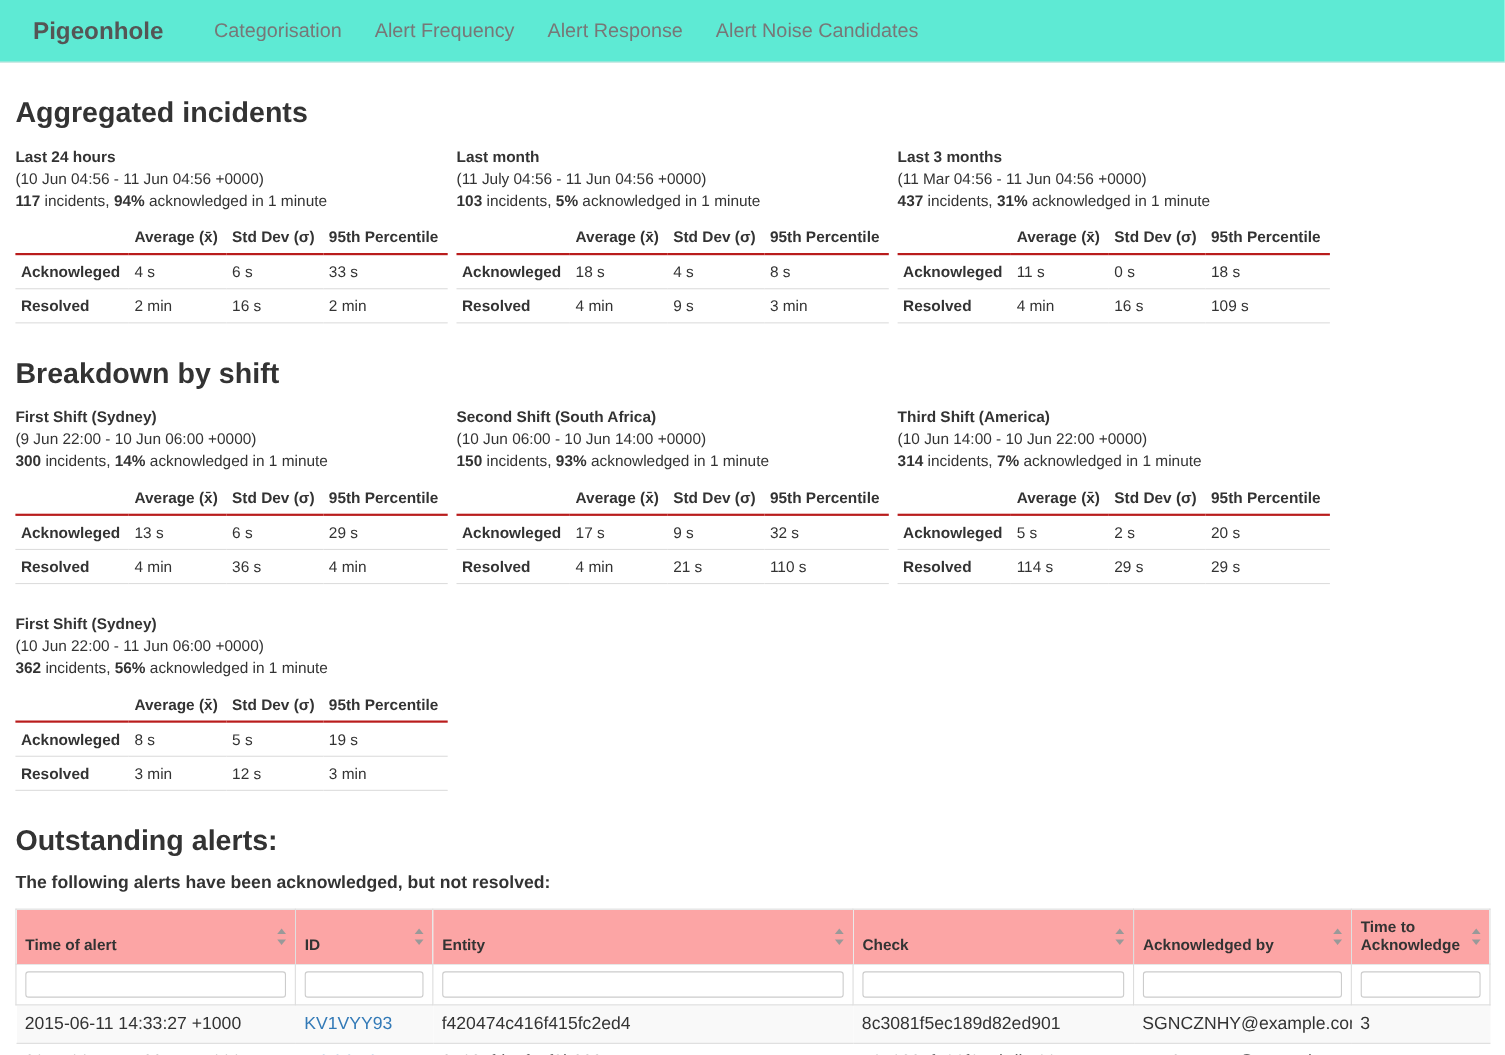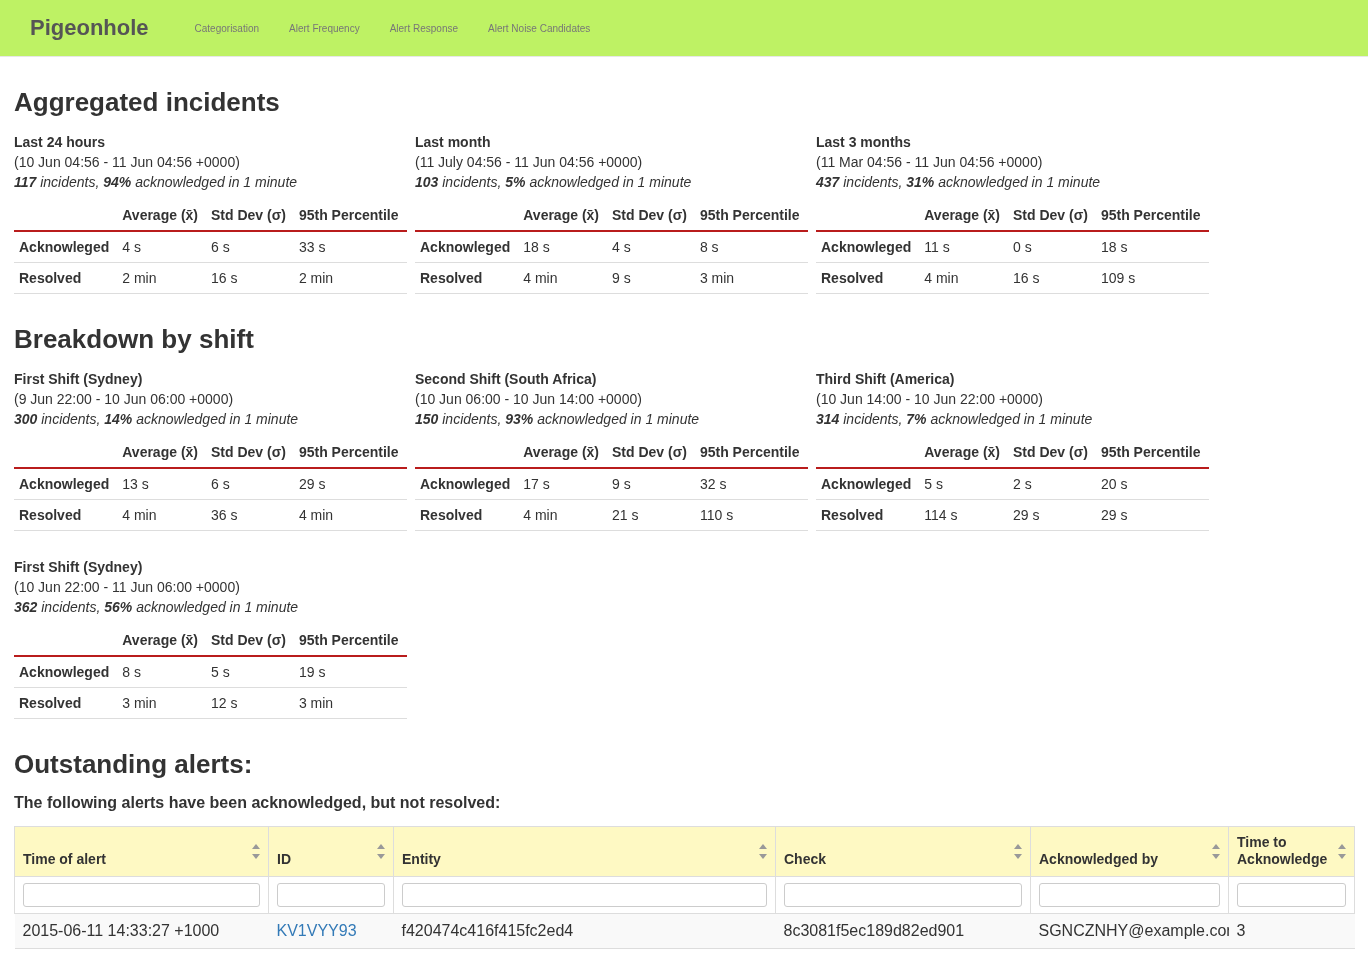--- a/index.html
+++ b/index.html
@@ -5,62 +5,62 @@
   * { box-sizing: border-box; }
   html, body { margin: 0; padding: 0; }
   body {
     width: 1368px; height: 959px; overflow: hidden;
     font-family: "Liberation Sans", "DejaVu Sans", sans-serif;
     font-size: 14px; color: #333; background: #fff;
   }
 
   
   .navbar {
-    height: 57px; background: #bef264; border-bottom: 1px solid #e7e7e7;
+    height: 57px; background: #5eead4; border-bottom: 1px solid #e7e7e7;
     display: flex; align-items: center; padding: 0 15px;
   }
   .brand {
     font-size: 22px; font-weight: 700; color: #555;
     text-decoration: none; padding: 0 15px; cursor: pointer;
   }
   .nav-links { display: flex; margin-left: 16px; }
   .nav-link {
     color: #777; text-decoration: none; padding: 0 15px;
-    font-size: 10px; cursor: pointer;
+    font-size: 18px; cursor: pointer;
   }
 
   
   main { padding: 0 14px; }
   h2.section-title { font-size: 26px; font-weight: 700; color: #333; margin: 30px 0 14px; }
 
   .stats-row { display: flex; }
   .stats-row + .stats-row { margin-top: 26px; }
   .stat-block { flex: 0 0 401px; width: 401px; }
   .stat-title { font-weight: 700; line-height: 20px; }
   .stat-range { line-height: 20px; }
-  .stat-line  { line-height: 20px; margin: 0; font-style: italic; }
+  .stat-line  { line-height: 20px; margin: 0; }
 
   table.stat-table { border-collapse: collapse; margin-top: 8px; }
   .stat-table th, .stat-table td {
     text-align: left; padding: 7px 8px 7px 5px; white-space: nowrap; font-size: 14px;
   }
   .stat-table thead th { border-bottom: 2px solid #b91c1c; font-weight: 700; }
   .stat-table tbody td { border-bottom: 1px solid #ddd; }
   .stat-table .c0 { width: 102px; }
   .stat-table .c1 { width: 81px; }
   .stat-table .c2 { width: 80px; }
   .stat-table .c3 { width: 100px; }
   .rowlabel { font-weight: 700; }
 
   
   .subtitle { font-size: 16px; font-weight: 700; margin: 0 0 14px; }
 
   table.alerts-table { width: 100%; border-collapse: collapse; table-layout: fixed; }
   .alerts-table thead th {
-    border: 1px solid #ddd; background: #fef9c3; text-align: left;
+    border: 1px solid #ddd; background: #fca5a5; text-align: left;
     vertical-align: bottom; padding: 7px 24px 8px 8px; position: relative;
     font-size: 14px; font-weight: 700; line-height: 17px; cursor: pointer;
   }
   .sort-icon { position: absolute; right: 7px; top: 50%; width: 10px; height: 15px; margin-top: -8px; }
   .sort-icon::before {
     content: ""; position: absolute; left: 1px; top: 0;
     border-left: 4px solid transparent; border-right: 4px solid transparent;
     border-bottom: 5px solid #999;
   }
   .sort-icon::after {

